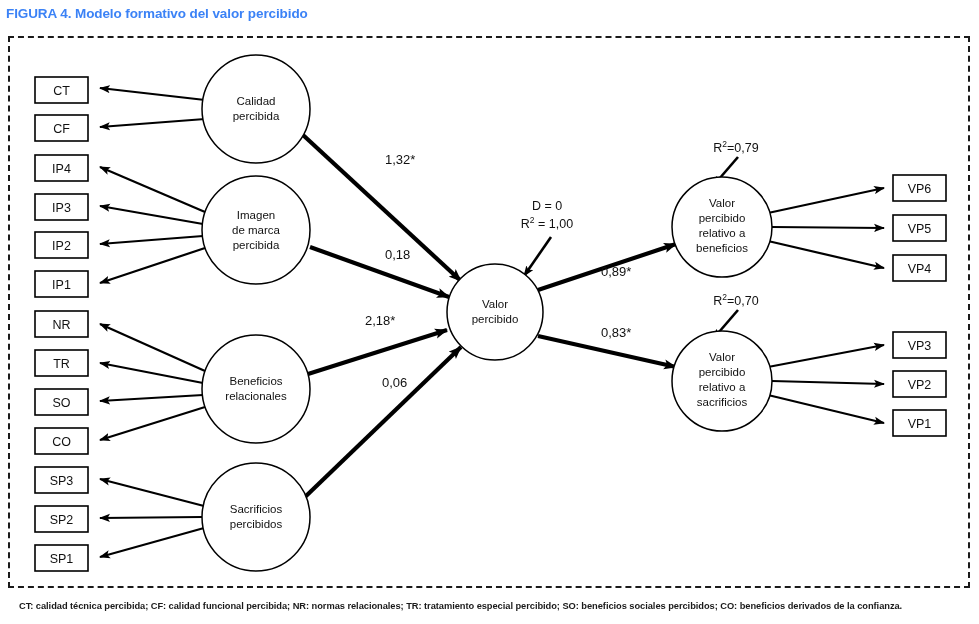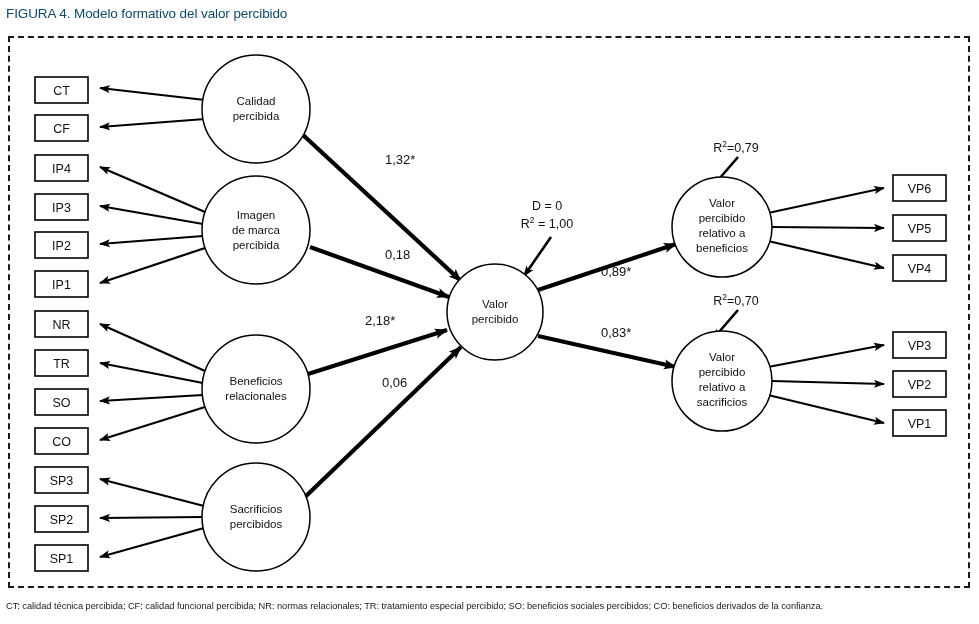--- a/index.html
+++ b/index.html
@@ -13,23 +13,23 @@
     font-family: "Liberation Sans", sans-serif;
     color: #1a1a1a;
     position: relative;
     overflow: hidden;
   }
   #figure-title {
     position: absolute;
     left: 6px;
     top: 6px;
     font-size: 13.5px;
-    font-weight: normal;
+    font-weight: bold;
     letter-spacing: -0.1px;
-    color: #0c4a6e;
+    color: #3b82f6;
     white-space: nowrap;
     text-align: right;
   }
   #diagram-frame {
     position: absolute;
     left: 8px;
     top: 36px;
     width: 962px;
     height: 552px;
     border: 2px dashed #1a1a1a;
@@ -38,26 +38,27 @@
   }
   #diagram-svg {
     position: absolute;
     left: 0;
     top: 0;
     width: 979px;
     height: 592px;
   }
   #footnote {
     position: absolute;
-    left: 6px;
+    left: 19px;
     top: 601px;
     font-size: 9.3px;
     color: #1a1a1a;
     letter-spacing: -0.05px;
     white-space: nowrap;
+    font-weight: bold;
   }
   .obs-box {
     fill: #ffffff;
     stroke: #000000;
     stroke-width: 1.6;
   }
   .obs-label {
     font-family: "Liberation Sans", sans-serif;
     font-size: 12.5px;
     fill: #111111;

